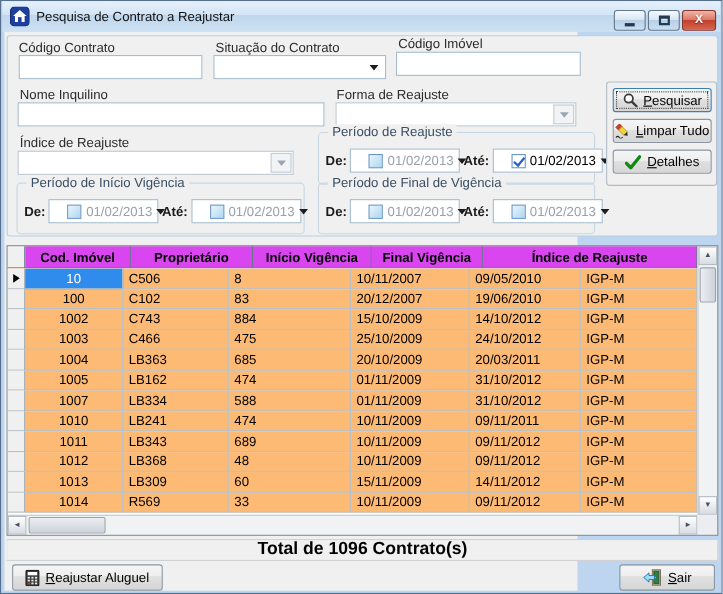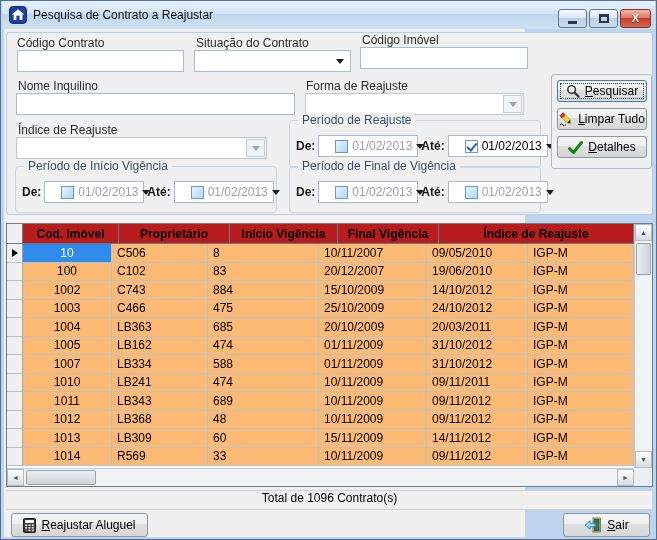--- a/index.html
+++ b/index.html
@@ -58,21 +58,21 @@
 
   .btn { position:absolute; background:linear-gradient(#f5f5f5,#eeeeee 45%,#e0e0e0 46%,#d6d6d6);
     border:1px solid #8a97a3; border-radius:3px; font-size:12px; color:#000;
     display:flex; align-items:center; justify-content:center; gap:5px; cursor:default; }
   .btn.focus { border-color:#3c7fb1; outline:1px dotted #444; outline-offset:-4px; }
   .btn u { text-decoration:underline; }
 
   
   .grid { position:absolute; border:1px solid #6b7b88; background:#e8eaec; }
   .ghead { position:absolute; left:0; top:0; right:18px; height:20px; display:flex; }
-  .hcell { background:#b91c1c; font-weight:bold; font-size:12px; color:#000; display:flex; align-items:center;
+  .hcell { background:#d946ef; font-weight:bold; font-size:12px; color:#000; display:flex; align-items:center;
     justify-content:center; border-right:1px solid #67798a; border-bottom:1px solid #67798a; overflow:hidden; white-space:nowrap; }
   .hcell.green { background:#cfe8cd; }
   .hcell.hsel { background:#f0f0f0; }
   .wsel { width:16px; flex:0 0 16px; }
   .w0 { width:89px; flex:0 0 89px; }
   .w1 { width:96px; flex:0 0 96px; }
   .w2 { width:111px; flex:0 0 111px; }
   .w3 { width:108px; flex:0 0 108px; }
   .w4 { width:101px; flex:0 0 101px; }
   .w5 { flex:1; }
@@ -88,21 +88,21 @@
 
   .vsb { position:absolute; top:0; right:0; width:18px; bottom:18px; background:#f1f2f4; border-left:1px solid #c3ccd4; }
   .hsb { position:absolute; left:0; right:18px; bottom:0; height:18px; background:#f1f2f4; border-top:1px solid #c3ccd4; }
   .sbbtn { position:absolute; background:linear-gradient(#fefefe,#d8dce1); border:1px solid #b5bcc4;
     display:flex; align-items:center; justify-content:center; font-size:7px; color:#49535f; line-height:1; }
   .sbthumb { position:absolute; background:linear-gradient(90deg,#eceef1,#cdd3da); border:1px solid #9aa3ad; border-radius:2px; }
   .hthumb { background:linear-gradient(#eceef1,#cdd3da); }
   .corner { position:absolute; right:0; bottom:0; width:18px; height:18px; background:#ebedf0; }
 
   .statusbar { position:absolute; border:1px solid #d2d2d2; border-left-color:#e8e8e8; background:#f0f0f0;
-    display:flex; align-items:flex-start; justify-content:center; font-weight:normal; font-size:12px; color:#000; }
+    display:flex; align-items:flex-end; justify-content:center; font-weight:bold; font-size:16px; color:#000; }
 
   svg { display:block; }
 </style>
 </head>
 <body>
 
 <div class="win">
 
   <div class="titlebar">
     <span class="appicon">

